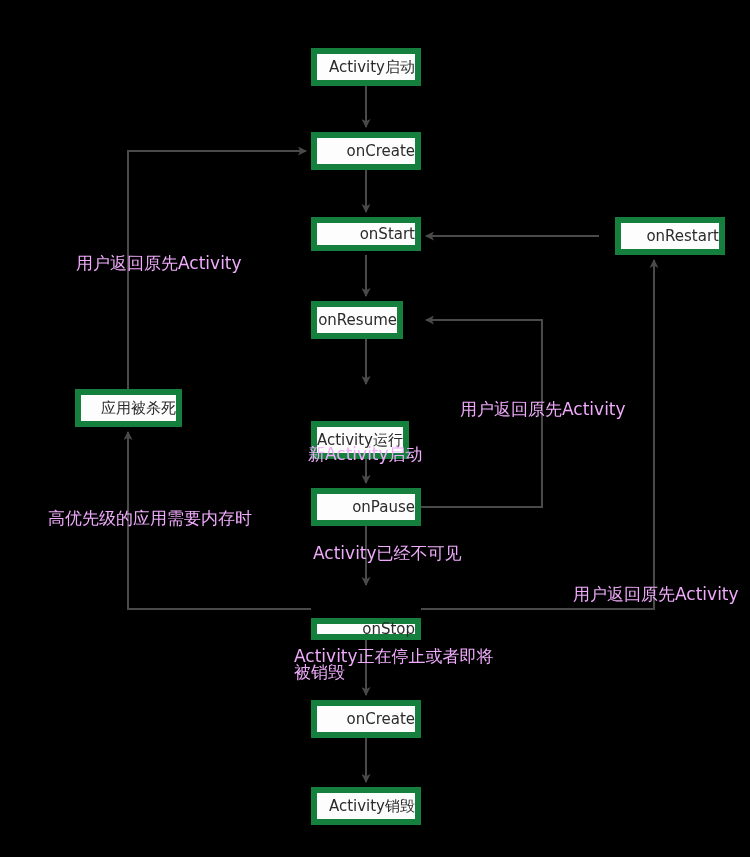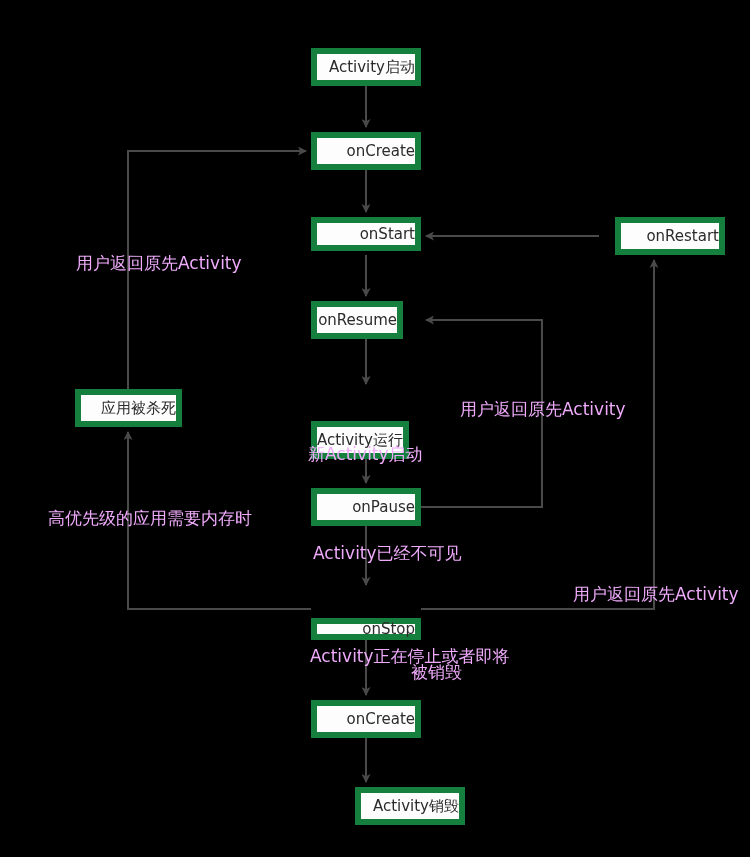--- a/index.html
+++ b/index.html
@@ -103,28 +103,28 @@
       </div>
       <div class="node" style="left: 311px; top: 488px; width: 110px; height: 38px;">
         <span>onPause</span>
       </div>
       <div class="node" style="left: 311px; top: 590px; width: 110px; height: 22px; margin-top: 28px;">
         <span>onStop</span>
       </div>
       <div class="node" style="left: 311px; top: 700px; width: 110px; height: 38px;">
         <span>onCreate</span>
       </div>
-      <div class="node" style="left: 311px; top: 787px; width: 110px; height: 38px; margin-left: 44px;">
+      <div class="node" style="left: 311px; top: 787px; width: 110px; height: 38px;">
         <span>Activity销毁</span>
       </div>
     </div>
   <div id="label-layer">
       <div class="edge-label" style="left: 76px; top: 255px; width: 140px; text-align: left;">用户返回原先Activity</div>
       <div class="edge-label" style="left: 460px; top: 401px; width: 130px; text-align: left;">用户返回原先Activity</div>
       <div class="edge-label" style="left: 308px; top: 446px; width: 95px; text-align: right;">新Activity启动</div>
       <div class="edge-label" style="left: 48px; top: 510px; width: 160px; text-align: left;">高优先级的应用需要内存时</div>
       <div class="edge-label" style="left: 313px; top: 545px; width: 120px; text-align: left;">Activity已经不可见</div>
       <div class="edge-label" style="left: 573px; top: 586px; width: 130px; text-align: left;">用户返回原先Activity</div>
-      <div class="edge-label" style="left: 310px; top: 648px; width: 152px; text-align: right;">Activity正在停止或者即将
+      <div class="edge-label" style="left: 294px; top: 648px; width: 152px; text-align: left;">Activity正在停止或者即将
 被销毁</div>
     </div>
 
 </div>
 
 </body></html>

